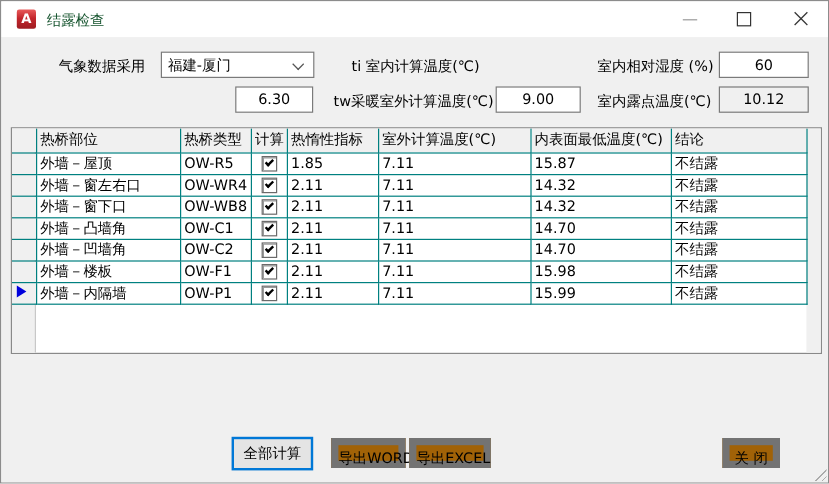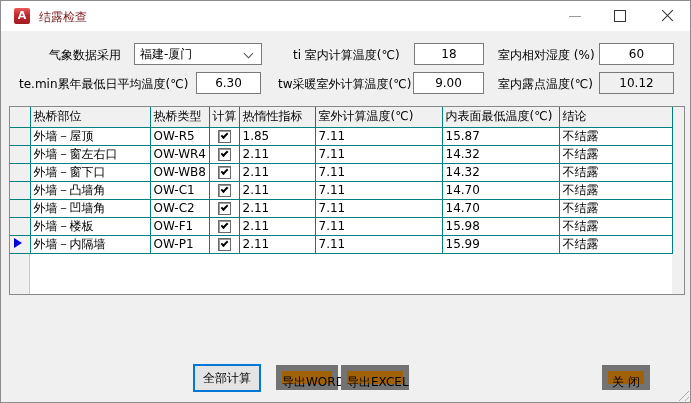--- a/index.html
+++ b/index.html
@@ -8,21 +8,21 @@
 
   .dialog { position:relative; width:691px; height:403px; background:#f0f0f0;
             border:1px solid #8c8c8c; overflow:hidden; }
 
   
   .titlebar { position:relative; height:30px; background:#ffffff; }
   .app-icon { position:absolute; left:13px; top:7px; width:16px; height:16px;
               background:linear-gradient(180deg,#e85a5a 0%,#c3262c 45%,#9e1c22 100%);
               border-radius:2px; color:#fff; font-weight:bold; font-size:11px;
               text-align:center; line-height:16px; }
-  .title-text { position:absolute; left:38px; top:8px; font-size:12px; color:#7f1d1d; }
+  .title-text { position:absolute; left:38px; top:8px; font-size:12px; color:#14532d; }
   .win-btn { position:absolute; top:0; width:46px; height:30px; }
   .win-btn.min { right:92px; } .win-btn.max { right:46px; } .win-btn.close { right:0; }
   .glyph-min { position:absolute; left:17px; top:15px; width:12px; height:1px; background:#9a9a9a; }
   .glyph-max { position:absolute; left:16px; top:9px; width:12px; height:12px; border:1px solid #333; }
   .glyph-close-a,.glyph-close-b { position:absolute; left:16px; top:14px; width:15px; height:1px; background:#333; }
   .glyph-close-a { transform:rotate(45deg); } .glyph-close-b { transform:rotate(-45deg); }
 
   
   .body { position:absolute; left:0; top:30px; right:0; bottom:0; background:#f0f0f0;text-decoration:underline; }
   .lbl { position:absolute; white-space:nowrap; font-size:12px; }
@@ -87,26 +87,24 @@
 
   <div class="body">
 
     <span class="lbl" style="left:48px; top:16px;">气象数据采用</span>
     <div class="combo" style="left:133px; top:12px; width:128px;">
       <span>福建-厦门</span>
       <span class="chev"></span>
     </div>
 
     <span class="lbl" style="left:292px; top:16px;">ti 室内计算温度(℃)</span>
-    <div class="field" style="left:413px; top:12px; width:70px;">18</div>
 
     <span class="lbl" style="left:497px; top:16px;">室内相对湿度 (%)</span>
     <div class="field" style="left:598px; top:12px; width:75px;">60</div>
 
-    <span class="lbl" style="left:18px; top:45px;">te.min累年最低日平均温度(℃)</span>
     <div class="field" style="left:195px; top:41px; width:65px;">6.30</div>
 
     <span class="lbl" style="left:277px; top:45px;">tw采暖室外计算温度(℃)</span>
     <div class="field" style="left:412px; top:41px; width:71px;">9.00</div>
 
     <span class="lbl" style="left:497px; top:45px;">室内露点温度(℃)</span>
     <div class="field readonly" style="left:598px; top:41px; width:75px;">10.12</div>
 
     <div class="tbl-wrap">
       <div class="gutter-strip"></div>

